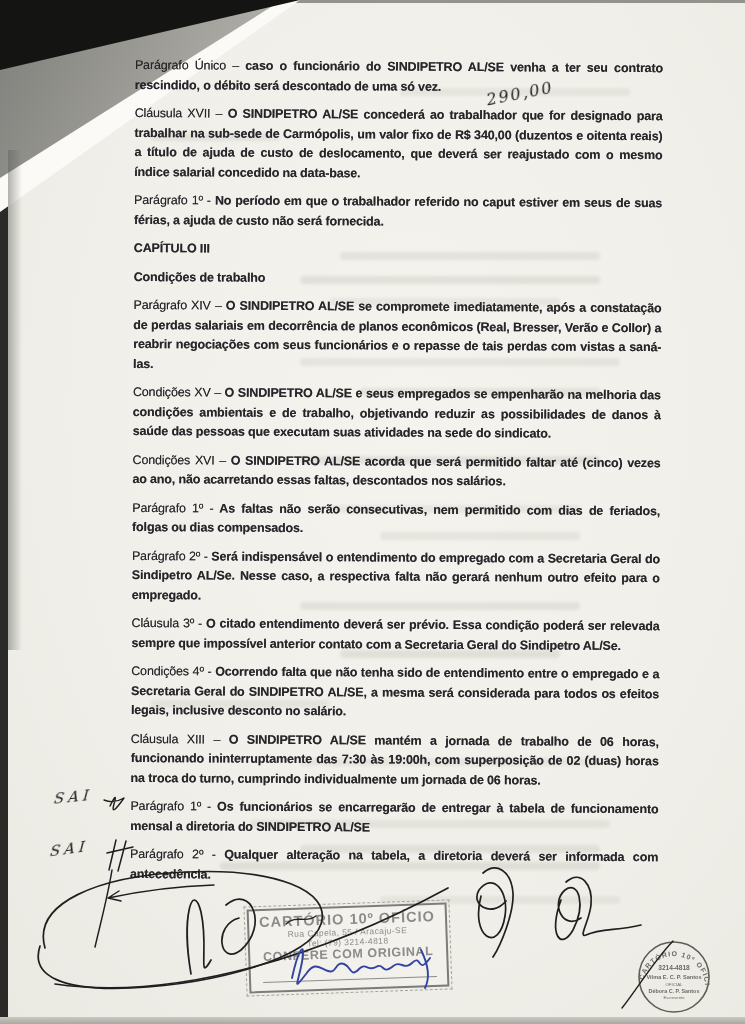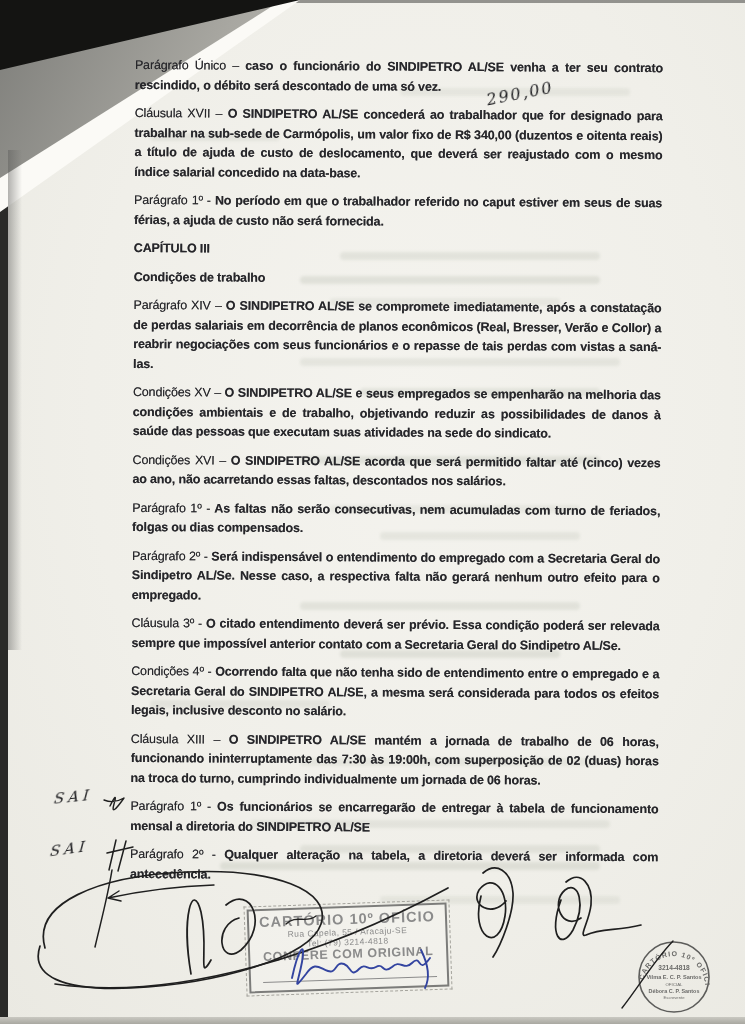--- a/index.html
+++ b/index.html
@@ -98,21 +98,21 @@
 
   <div class="textcol">
     <div class="para"><span class="lead">Parágrafo Único –</span> <span>caso o funcionário do SINDIPETRO AL/SE venha a ter seu contrato rescindido, o débito será descontado de uma só vez.</span></div>
     <div class="para"><span class="lead">Cláusula XVII –</span> <span>O SINDIPETRO AL/SE concederá ao trabalhador que for designado para trabalhar na sub-sede de Carmópolis, um valor fixo de R$ 340,00 (duzentos e oitenta reais) a título de ajuda de custo de deslocamento, que deverá ser reajustado com o mesmo índice salarial concedido na data-base.</span></div>
     <div class="para"><span class="lead">Parágrafo 1º -</span> <span>No período em que o trabalhador referido no caput estiver em seus de suas férias, a ajuda de custo não será fornecida.</span></div>
     <div class="heading">CAPÍTULO III</div>
     <div class="heading">Condições de trabalho</div>
     <div class="para"><span class="lead">Parágrafo XIV –</span> <span>O SINDIPETRO AL/SE se compromete imediatamente, após a constatação de perdas salariais em decorrência de planos econômicos (Real, Bresser, Verão e Collor) a reabrir negociações com seus funcionários e o repasse de tais perdas com vistas a saná-las.</span></div>
     <div class="para"><span class="lead">Condições XV –</span> <span>O SINDIPETRO AL/SE e seus empregados se empenharão na melhoria das condições ambientais e de trabalho, objetivando reduzir as possibilidades de danos à saúde das pessoas que executam suas atividades na sede do sindicato.</span></div>
     <div class="para"><span class="lead">Condições XVI –</span> <span>O SINDIPETRO AL/SE acorda que será permitido faltar até (cinco) vezes ao ano, não acarretando essas faltas, descontados nos salários.</span></div>
-    <div class="para"><span class="lead">Parágrafo 1º -</span> <span>As faltas não serão consecutivas, nem acumuladas com turno de feriados, folgas ou dias compensados.</span></div>
+    <div class="para"><span class="lead">Parágrafo 1º -</span> <span>As faltas não serão consecutivas, nem permitido com dias de feriados, folgas ou dias compensados.</span></div>
     <div class="para"><span class="lead">Parágrafo 2º -</span> <span>Será indispensável o entendimento do empregado com a Secretaria Geral do Sindipetro AL/Se. Nesse caso, a respectiva falta não gerará nenhum outro efeito para o empregado.</span></div>
     <div class="para"><span class="lead">Cláusula 3º -</span> <span>O citado entendimento deverá ser prévio. Essa condição poderá ser relevada sempre que impossível anterior contato com a Secretaria Geral do Sindipetro AL/Se.</span></div>
     <div class="para"><span class="lead">Condições 4º -</span> <span>Ocorrendo falta que não tenha sido de entendimento entre o empregado e a Secretaria Geral do SINDIPETRO AL/SE, a mesma será considerada para todos os efeitos legais, inclusive desconto no salário.</span></div>
     <div class="para"><span class="lead">Cláusula XIII –</span> <span>O SINDIPETRO AL/SE mantém a jornada de trabalho de 06 horas, funcionando ininterruptamente das 7:30 às 19:00h, com superposição de 02 (duas) horas na troca do turno, cumprindo individualmente um jornada de 06 horas.</span></div>
     <div class="para"><span class="lead">Parágrafo 1º -</span> <span>Os funcionários se encarregarão de entregar à tabela de funcionamento mensal a diretoria do SINDIPETRO AL/SE</span></div>
     <div class="para"><span class="lead">Parágrafo 2º -</span> <span>Qualquer alteração na tabela, a diretoria deverá ser informada com antecedência.</span></div>
   </div>
 
   <div class="hand hand-sai1">SAI</div>
   <div class="hand hand-sai2">SAI</div>

